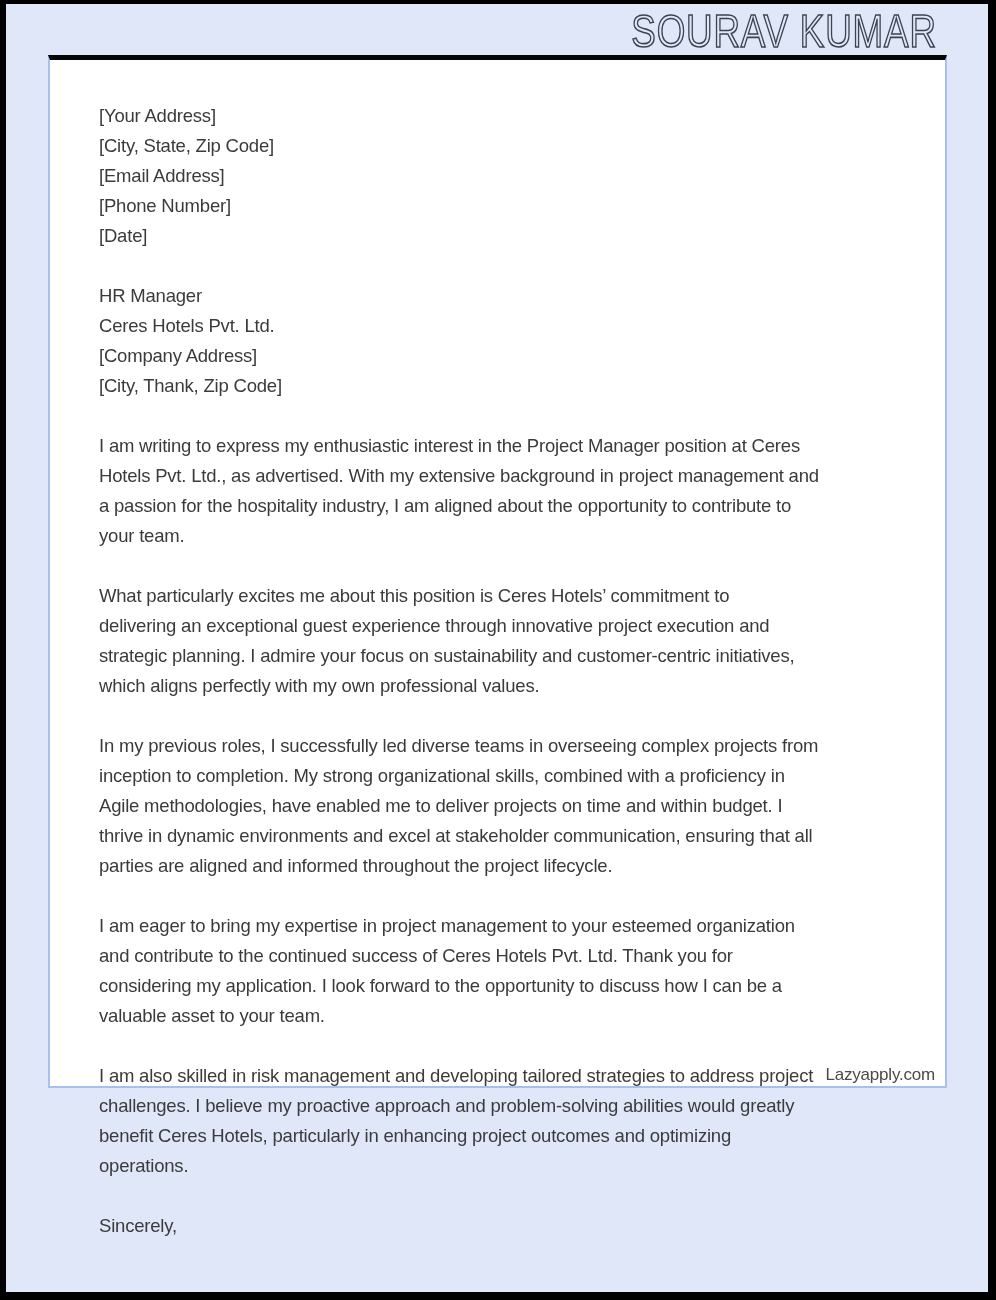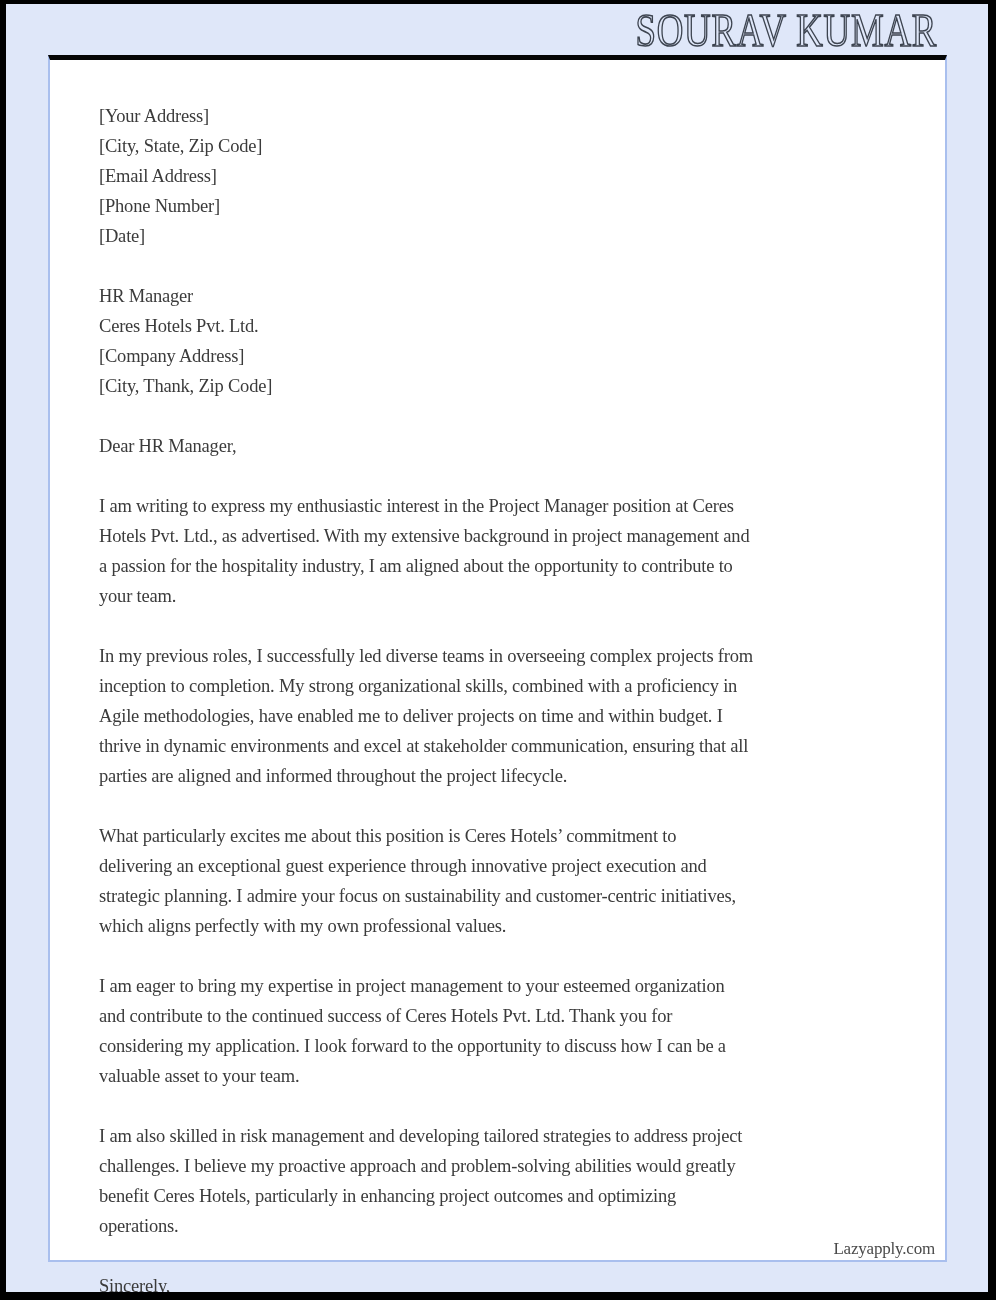--- a/index.html
+++ b/index.html
@@ -12,21 +12,21 @@
     --watermark-text:#4a4a4a;
     --paper:#ffffff;
   }
   *{margin:0;padding:0;box-sizing:border-box;}
   html,body{background:#222;}
   .canvas{
     position:relative;
     width:996px;height:1300px;
     background:var(--background);
     overflow:hidden;
-    font-family:Liberation Serif, serif;
+    font-family:Liberation Sans, sans-serif;
   }
   
   .frame{position:absolute;background:var(--frame);z-index:6;}
   .frame-top{top:0;left:0;width:100%;height:4px;}
   .frame-left{top:0;left:0;width:6px;height:100%;}
   .frame-right{top:0;right:0;width:8px;height:100%;}
   .frame-bottom{bottom:0;left:0;width:100%;height:8px;}
 
   
   .header-name{
@@ -41,21 +41,21 @@
     transform:scaleX(0.80);
     transform-origin:right center;
     white-space:nowrap;
     z-index:3;
   }
 
   
   .doc{
     position:absolute;
     left:48px;top:55px;
-    width:899px;height:1207px;
+    width:899px;height:1033px;
     background:var(--paper);
     border-top:5px solid var(--doc-top-bar);
     border-left:2px solid var(--doc-border);
     border-right:2px solid var(--doc-border);
     border-bottom:2px solid var(--doc-border);
     z-index:1;
   }
   .doc-content{
     position:relative;
     padding:41px 46px 0 49px;
@@ -98,37 +98,36 @@
 [City, State, Zip Code]
 [Email Address]
 [Phone Number]
 [Date]</div>
 
       <div class="block">HR Manager
 Ceres Hotels Pvt. Ltd.
 [Company Address]
 [City, Thank, Zip Code]</div>
 
-      <div class="block">Dear HR Manager,</div>
 
       <div class="block">I am writing to express my enthusiastic interest in the Project Manager position at Ceres
 Hotels Pvt. Ltd., as advertised. With my extensive background in project management and
 a passion for the hospitality industry, I am aligned about the opportunity to contribute to
 your team.</div>
 
+      <div class="block">What particularly excites me about this position is Ceres Hotels’ commitment to
+delivering an exceptional guest experience through innovative project execution and
+strategic planning. I admire your focus on sustainability and customer-centric initiatives,
+which aligns perfectly with my own professional values.</div>
+
       <div class="block">In my previous roles, I successfully led diverse teams in overseeing complex projects from
 inception to completion. My strong organizational skills, combined with a proficiency in
 Agile methodologies, have enabled me to deliver projects on time and within budget. I
 thrive in dynamic environments and excel at stakeholder communication, ensuring that all
 parties are aligned and informed throughout the project lifecycle.</div>
-
-      <div class="block">What particularly excites me about this position is Ceres Hotels’ commitment to
-delivering an exceptional guest experience through innovative project execution and
-strategic planning. I admire your focus on sustainability and customer-centric initiatives,
-which aligns perfectly with my own professional values.</div>
 
       <div class="block">I am eager to bring my expertise in project management to your esteemed organization
 and contribute to the continued success of Ceres Hotels Pvt. Ltd. Thank you for
 considering my application. I look forward to the opportunity to discuss how I can be a
 valuable asset to your team.</div>
 
       <div class="block">I am also skilled in risk management and developing tailored strategies to address project
 challenges. I believe my proactive approach and problem-solving abilities would greatly
 benefit Ceres Hotels, particularly in enhancing project outcomes and optimizing
 operations.</div>

